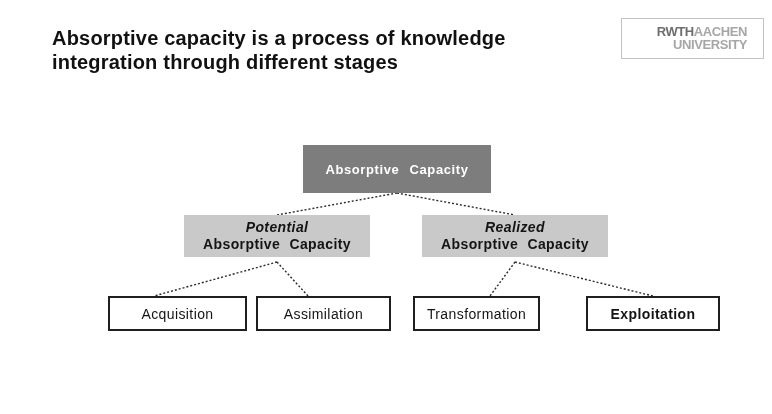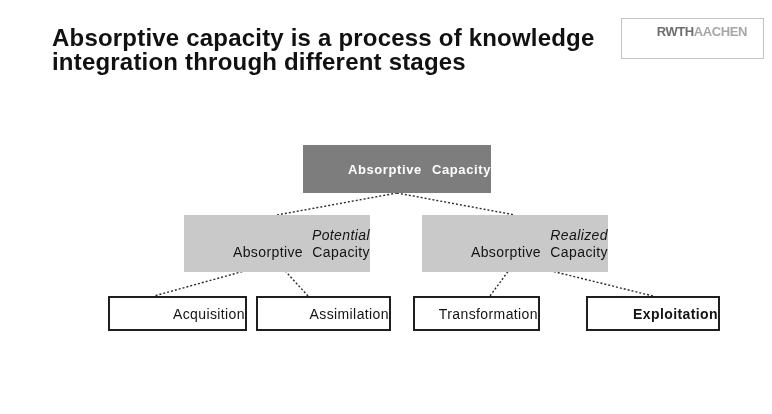--- a/index.html
+++ b/index.html
@@ -11,21 +11,21 @@
     font-family: "Liberation Sans", sans-serif;
     overflow: hidden;
   }
 
   
   .title {
     position: absolute;
     left: 52px;
     top: 26px;
     color: #111111;
-    font-size: 24px;
+    font-size: 20px;
     font-weight: bold;
     line-height: 24px;
     letter-spacing: 0.2px;
   }
 
   
   .logo {
     position: absolute;
     left: 621px;
     top: 18px;
@@ -50,42 +50,42 @@
     stroke: #2b2b2b;
     stroke-width: 1.4;
     stroke-dasharray: 2 2;
   }
 
   
   .box {
     position: absolute;
     display: flex;
     flex-direction: column;
-    align-items: flex-end;
+    align-items: center;
     justify-content: center;
     box-sizing: border-box;
     text-align: center;
   }
   .root {
     left: 303px; top: 145px; width: 188px; height: 48px;
     background: #7d7d7d;
     color: #ffffff;
     font-weight: bold;
     font-size: 13px;
     letter-spacing: 0.6px;
     word-spacing: 6px;
   }
   .l2 {
     background: #c9c9c9;
     color: #141414;
     font-size: 14px;
     line-height: 17px;
     letter-spacing: 0.4px;
     word-spacing: 5px;
-    top: 215px; width: 186px; height: 57px;
+    top: 215px; width: 186px; height: 42px; font-weight: bold;
   }
   .l2-left  { left: 184px; }
   .l2-right { left: 422px; }
   .l2 .emph { font-style: italic; }
   .leaf {
     top: 296px; height: 35px;
     background: #ffffff;
     border: 2px solid #1f1f1f;
     color: #141414;
     font-size: 14px;
@@ -101,20 +101,21 @@
 
 <div class="slide">
 
   <div class="title">
     <div>Absorptive capacity is a process of knowledge</div>
     <div>integration through different stages</div>
   </div>
 
   <div class="logo">
     <div><span class="brand-bold">RWTH</span><span class="brand-light">AACHEN</span></div>
+    <div class="brand-light">UNIVERSITY</div>
   </div>
 
   <svg class="connectors" width="772" height="414" viewBox="0 0 772 414" aria-hidden="true">
     <line x1="397" y1="193" x2="277" y2="215"></line>
     <line x1="397" y1="193" x2="515" y2="215"></line>
     <line x1="277" y1="262" x2="154" y2="296"></line>
     <line x1="277" y1="262" x2="308" y2="296"></line>
     <line x1="515" y1="262" x2="490" y2="296"></line>
     <line x1="515" y1="262" x2="653" y2="296"></line>
   </svg>

